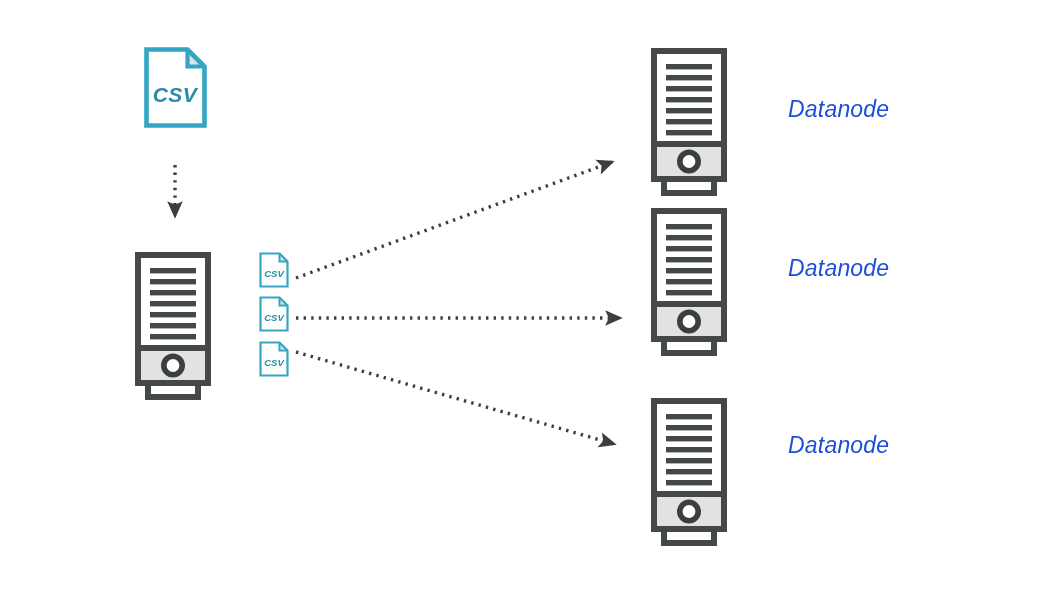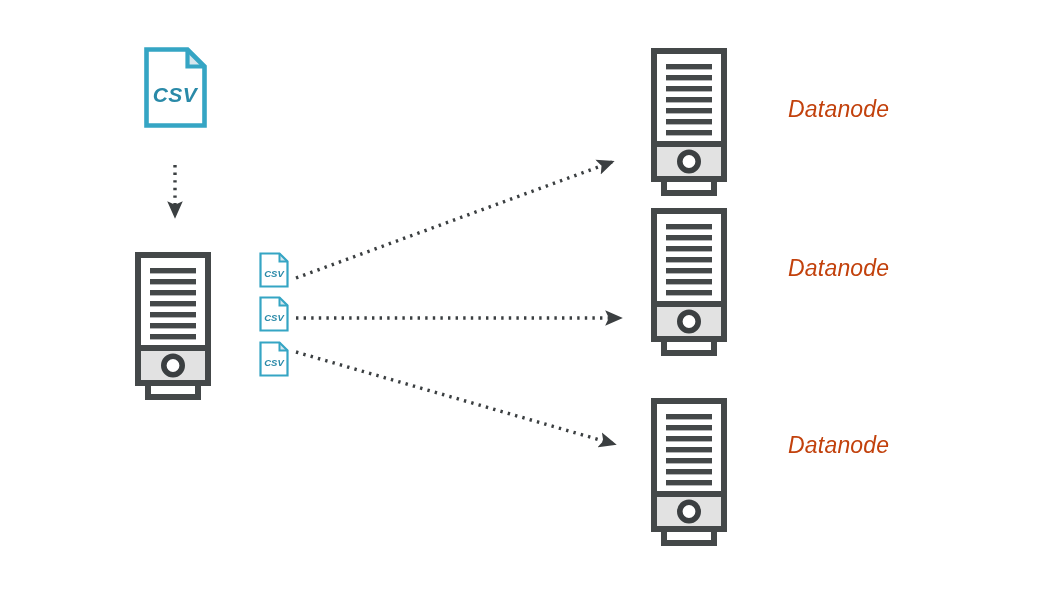--- a/index.html
+++ b/index.html
@@ -19,21 +19,21 @@
     width: 1050px;
     height: 590px;
     background: #ffffff;
     font-style: italic;
   }
   .node-label {
     position: absolute;
     font-family: "Liberation Sans", sans-serif;
     font-size: 23px;
     font-weight: 400;
-    color: #c2410c;
+    color: #1d4ed8;
     letter-spacing: 0.2px;
     white-space: nowrap;
   }
   .svg-layer {
     position: absolute;
     left: 0;
     top: 0;
     width: 1050px;
     height: 590px;
   }

